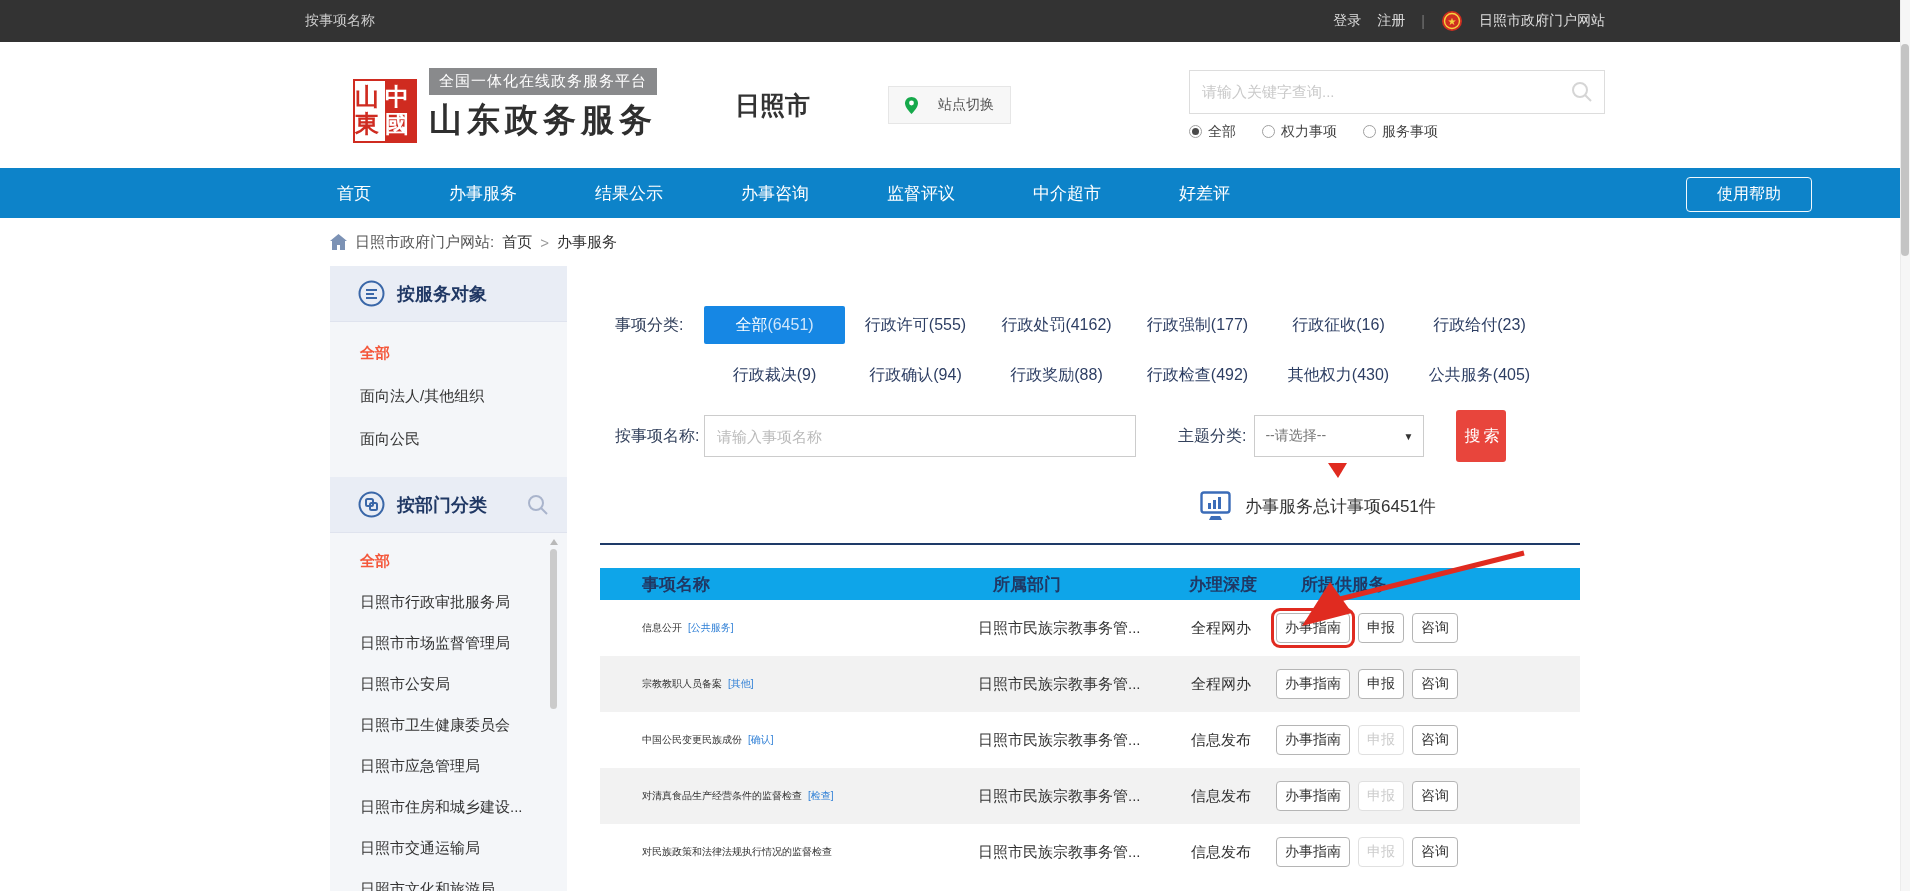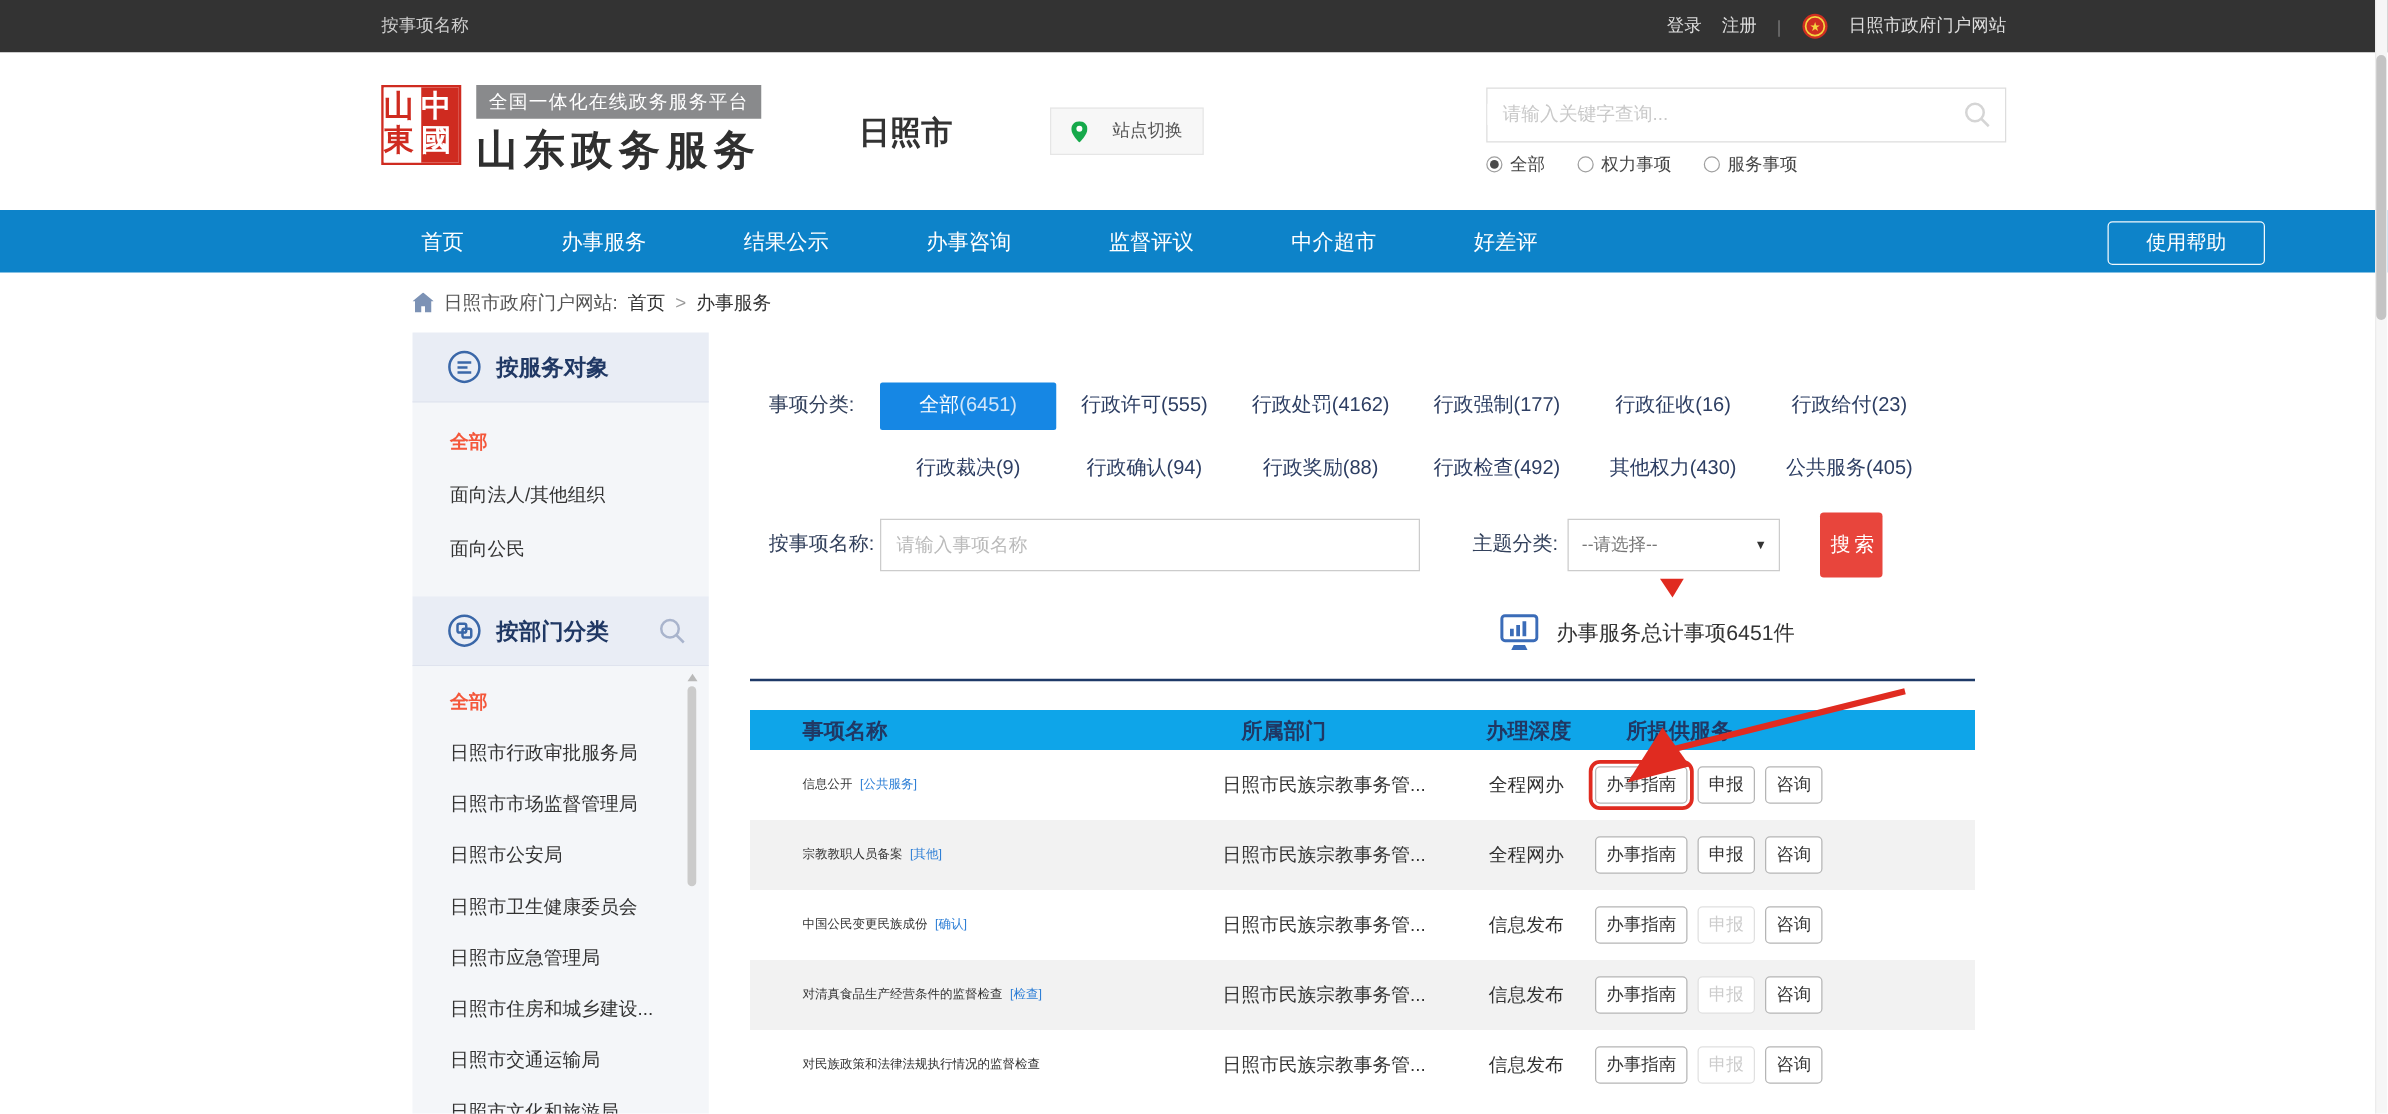--- a/index.html
+++ b/index.html
@@ -19,21 +19,21 @@
   .topbar { height:42px; background:#333333; }
   .topbar-inner { display:flex; justify-content:space-between; align-items:center; height:42px; font-size:14px; color:#cccccc; }
   .topbar-right { display:flex; align-items:center; gap:16px; color:#dddddd; }
   .topbar a { cursor:pointer; }
   .tb-div { color:#777; }
   .emblem svg { display:block; }
 
   
   .header { height:126px; background:#fff; }
   .header-inner { height:126px; display:flex; align-items:center; position:relative; }
-  .logo { display:flex; align-items:flex-start; gap:12px; cursor:pointer; }
+  .logo { display:flex; align-items:flex-end; gap:12px; cursor:pointer;margin-left:48px; }
   .seal { width:64px; height:64px; border:2px solid #cf2b20; display:flex; flex-shrink:0;
           font-family:"Liberation Serif","DejaVu Serif",serif; font-weight:bold; }
   .seal-col { width:50%; display:flex; flex-direction:column; align-items:center; justify-content:center; font-size:24px; line-height:27px; }
   .seal-left { color:#cf2b20; background:#fff; }
   .seal-right { color:#fff; background:#cf2b20; }
   .platform-tag { display:inline-block; background:#898a8c; color:#fff; font-size:15px; padding:4px 10px; letter-spacing:1px; }
   .site-name { font-size:33px; font-weight:bold; color:#2f2f2f; letter-spacing:5px; margin-top:3px; }
   .city { font-size:25px; font-weight:bold; color:#333; margin-left:78px; }
   .site-switch { margin-left:78px; background:#f7f7f7; border:1px solid #e6e6e6; padding:9px 16px;
                  font-size:14px; color:#555; display:flex; align-items:center; gap:20px; cursor:pointer; }

